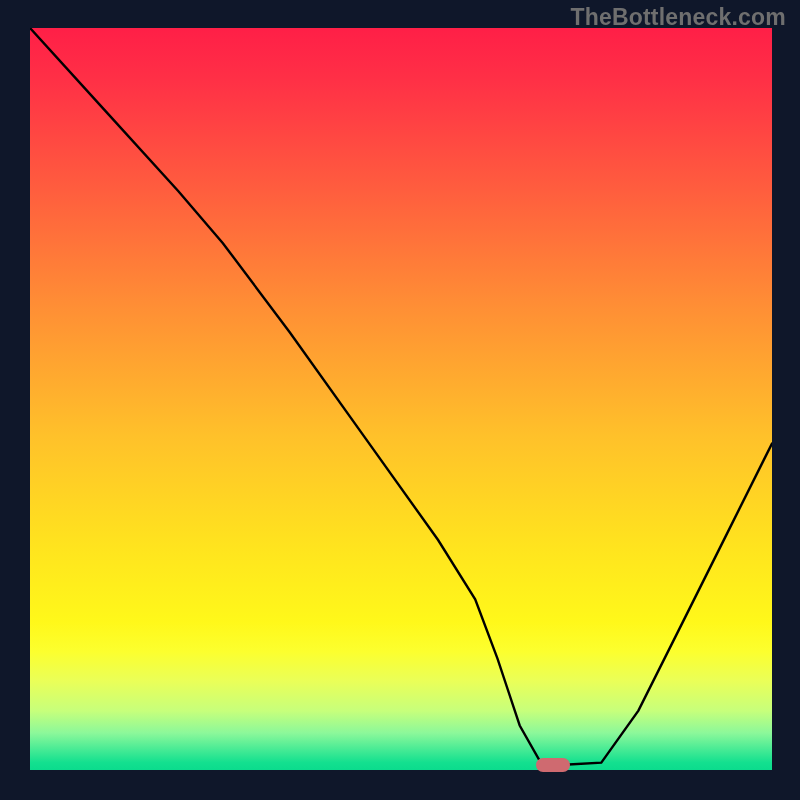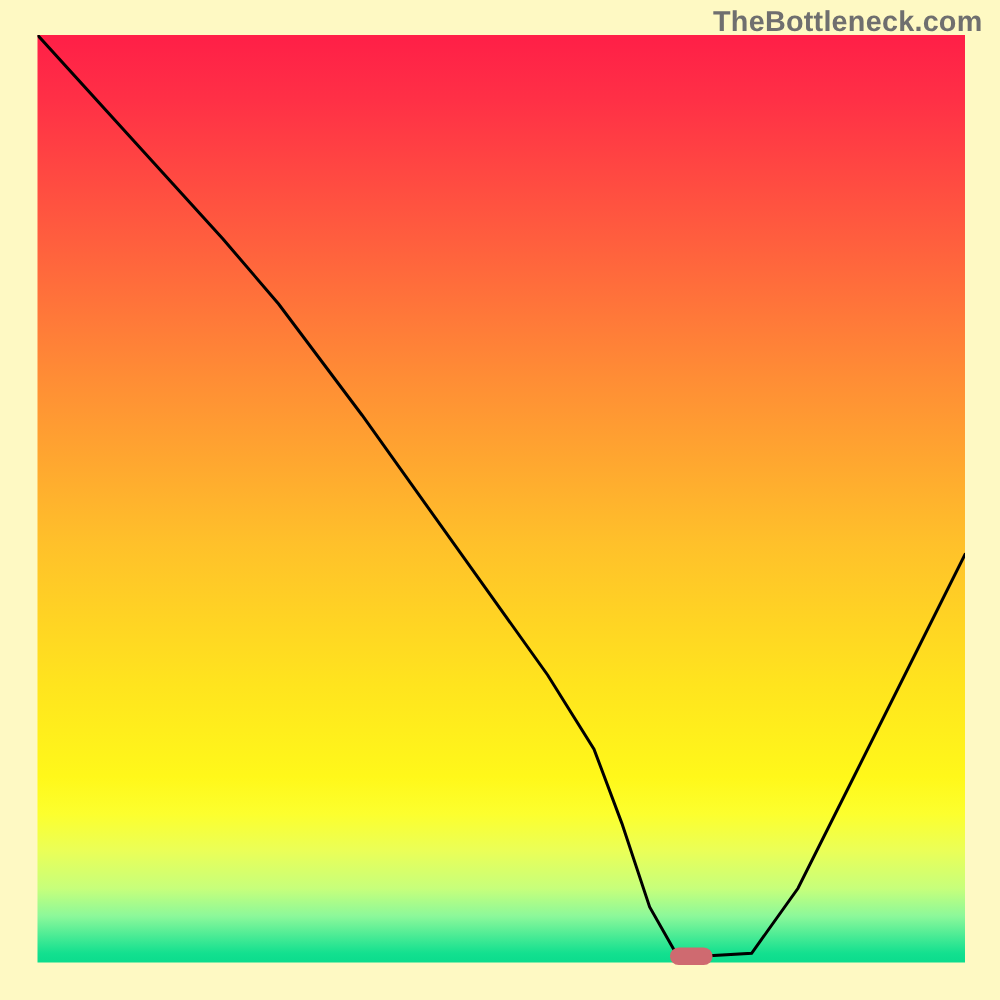--- a/index.html
+++ b/index.html
@@ -7,21 +7,21 @@
     padding: 0;
     width: 800px;
     height: 800px;
     background: #000;
     overflow: hidden;
   }
   .frame {
     position: relative;
     width: 800px;
     height: 800px;
-    background: #fef9c3;
+    background: #0f172a;
   }
   .watermark {
     position: absolute;
     top: 4px;
     right: 14px;
     font-family: Arial, Helvetica, sans-serif;
     font-size: 23px;
     font-weight: bold;
     color: #6f6f6f;
     letter-spacing: 0.2px;

